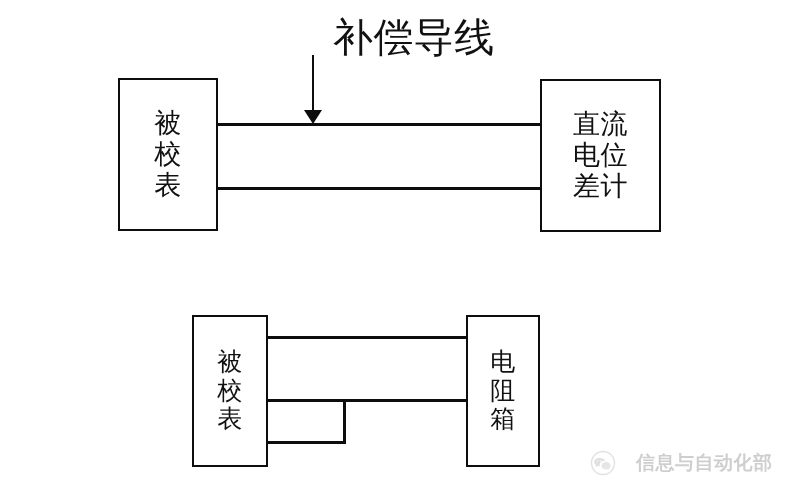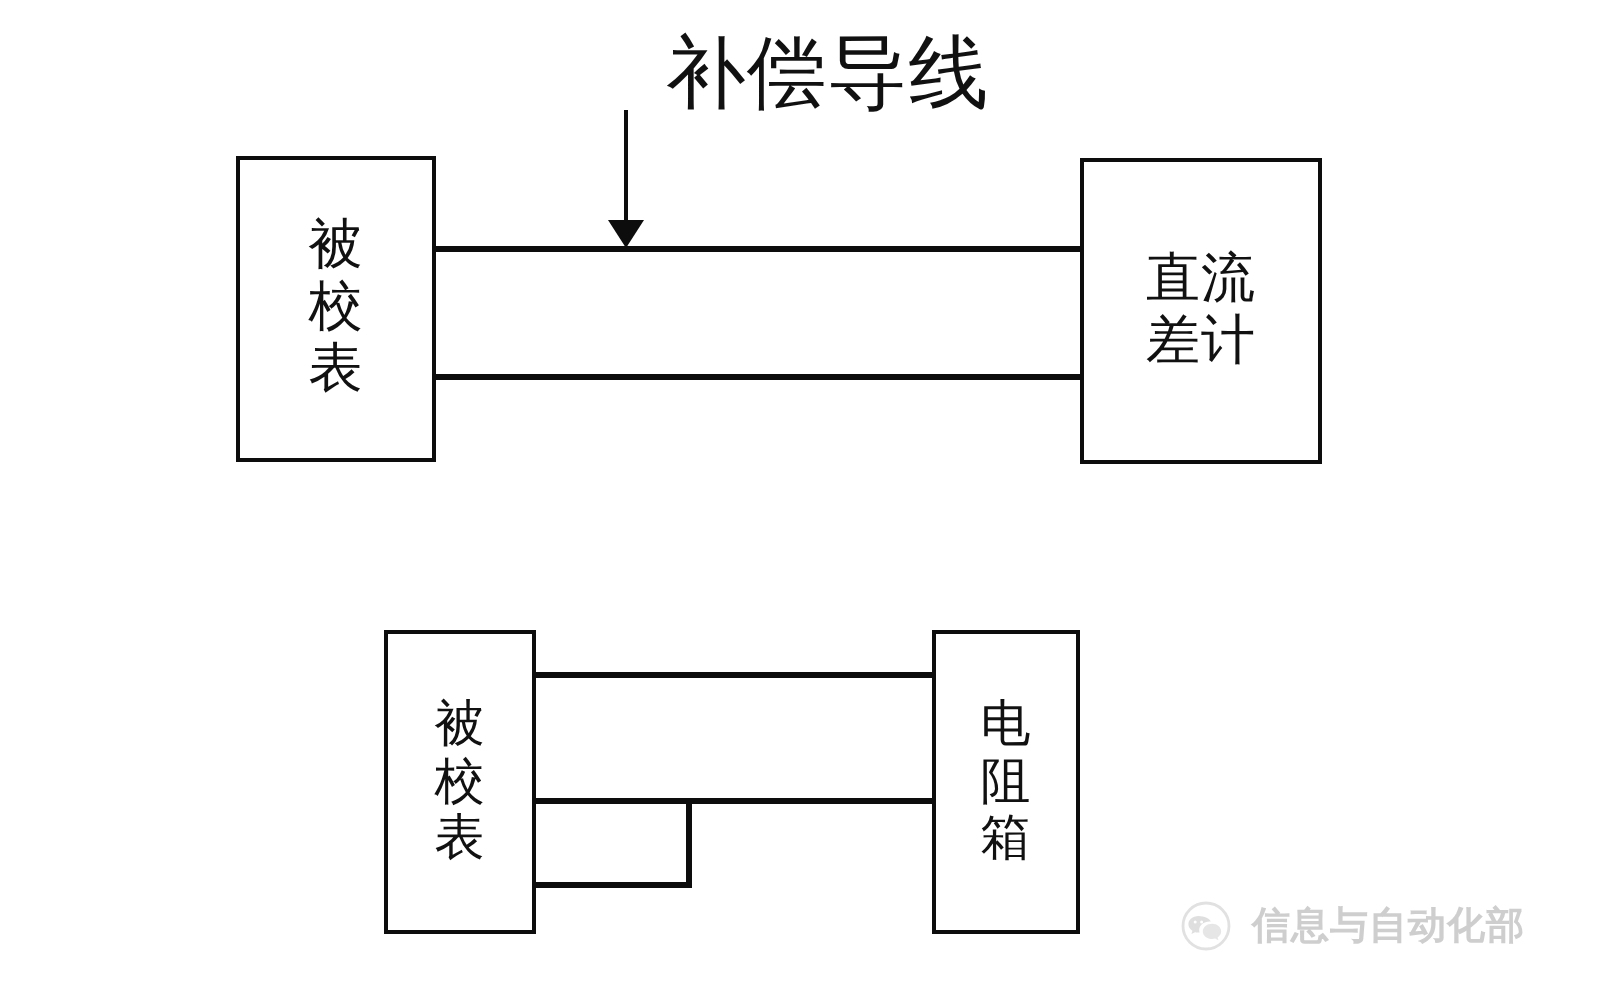--- a/index.html
+++ b/index.html
@@ -70,21 +70,21 @@
     white-space: nowrap;
     line-height: 1;
     z-index: 5;
   }
 
   
   .watermark {
     position: absolute;
     display: flex;
     align-items: center;
-    gap: 10px;
+    gap: 20px;
     z-index: 6;
     opacity: 0.42;
   }
   .watermark .wm-logo {
     width: 26px;
     height: 26px;
     flex: 0 0 26px;
     position: relative;
   }
   .watermark .wm-text {
@@ -140,20 +140,21 @@
   <div class="wire h" id="wire-top-2"></div>
 
   <div class="box" id="box-tested-meter-top">
     <span class="ch-row">被</span>
     <span class="ch-row">校</span>
     <span class="ch-row">表</span>
   </div>
 
   <div class="box" id="box-potentiometer">
     <span class="ch-row">直流</span>
+    <span class="ch-row">电位</span>
     <span class="ch-row">差计</span>
   </div>
 
   <div class="wire h" id="wire-bot-1"></div>
   <div class="wire h" id="wire-bot-2"></div>
   <div class="wire h" id="wire-bot-3"></div>
   <div class="wire v" id="wire-bot-link"></div>
 
   <div class="box" id="box-tested-meter-bot">
     <span class="ch-row">被</span>

